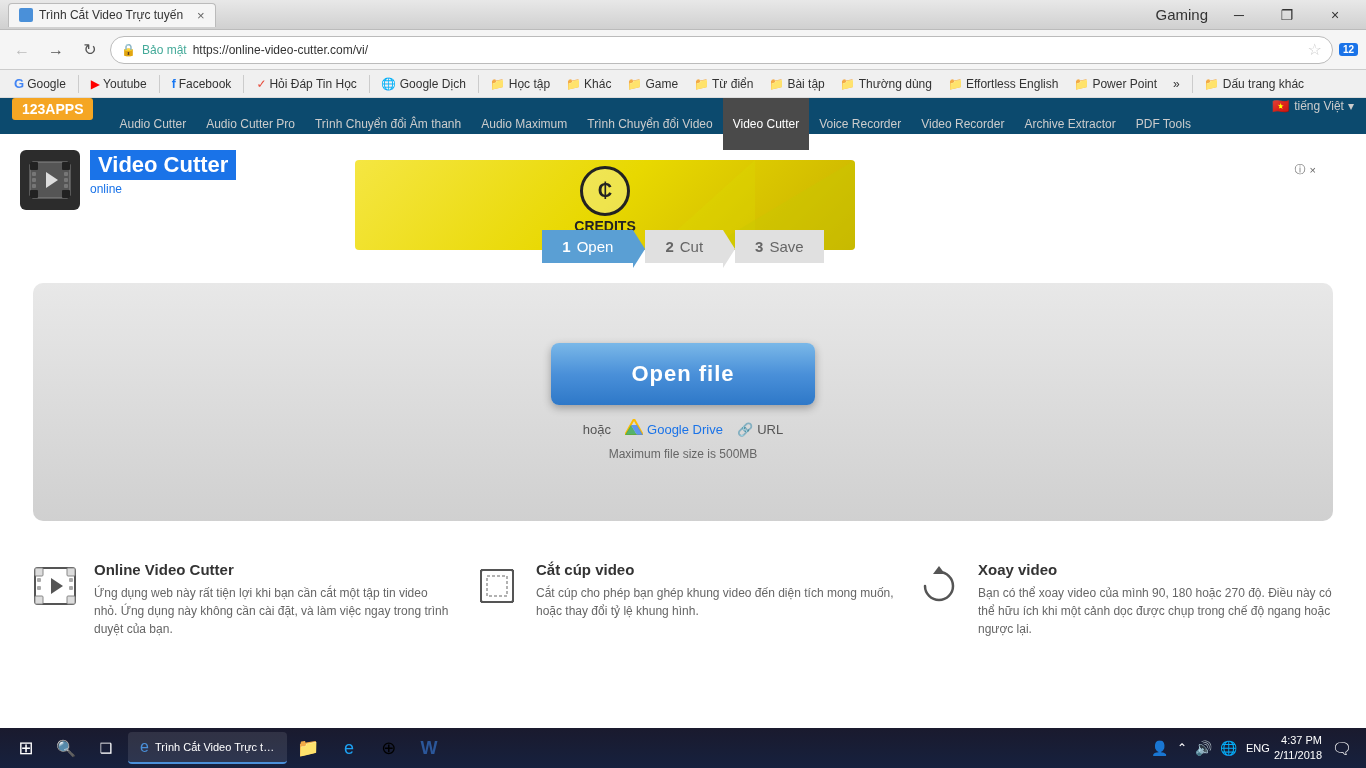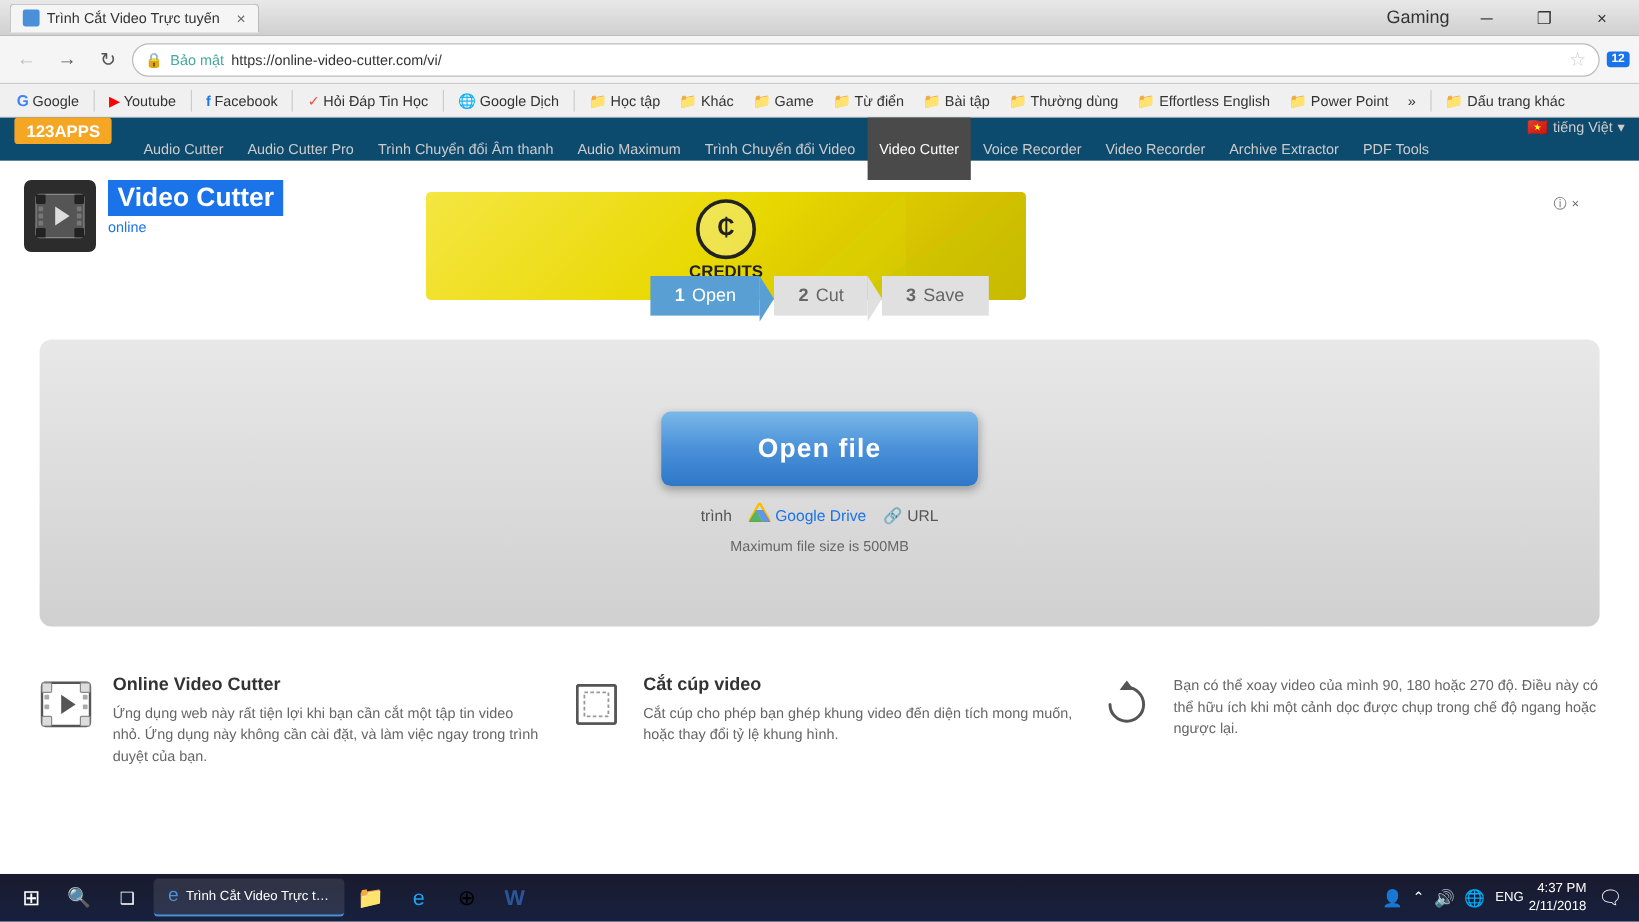--- a/index.html
+++ b/index.html
@@ -662,21 +662,21 @@
       </div>
       <div class="step" style="margin-left:12px;">
         <span class="step-num">3</span>
         <span>Save</span>
       </div>
     </div>
 
     <div class="upload-area">
       <button class="open-file-btn">Open file</button>
       <div class="upload-options">
-        <span>trình</span>
+        <span>hoặc</span>
         <div class="gdrive-btn">
           <span style="font-size:16px;">
             <svg width="18" height="16" viewBox="0 0 18 16">
               <polygon points="9,0 18,16 0,16" fill="none" stroke="#fbbc04" stroke-width="2"></polygon>
               <polygon points="0,16 6,6 12,16" fill="#34a853" opacity="0.8"></polygon>
               <polygon points="12,16 18,16 12,6 6,6" fill="#4285f4" opacity="0.8"></polygon>
             </svg>
           </span>
           <span>Google Drive</span>
         </div>
@@ -728,20 +728,21 @@
       </div>
 
       <div class="feature-item">
         <div class="feature-icon rotate-icon">
           <svg width="44" height="44" viewBox="0 0 44 44">
             <path d="M 22 8 A 14 14 0 1 1 8 22" fill="none" stroke="#555" stroke-width="2.5" stroke-linecap="round"></path>
             <polygon points="22,2 28,10 16,10" fill="#555"></polygon>
           </svg>
         </div>
         <div class="feature-text">
+          <h3>Xoay video</h3>
           <p>Bạn có thể xoay video của mình 90, 180 hoặc 270 độ. Điều này có thể hữu ích khi một cảnh dọc được chụp trong chế độ ngang hoặc ngược lại.</p>
         </div>
       </div>
     </div>
   </div>
 
   <div class="taskbar">
     <div class="taskbar-start">
       <span style="color:white;font-size:18px;">⊞</span>
     </div>

